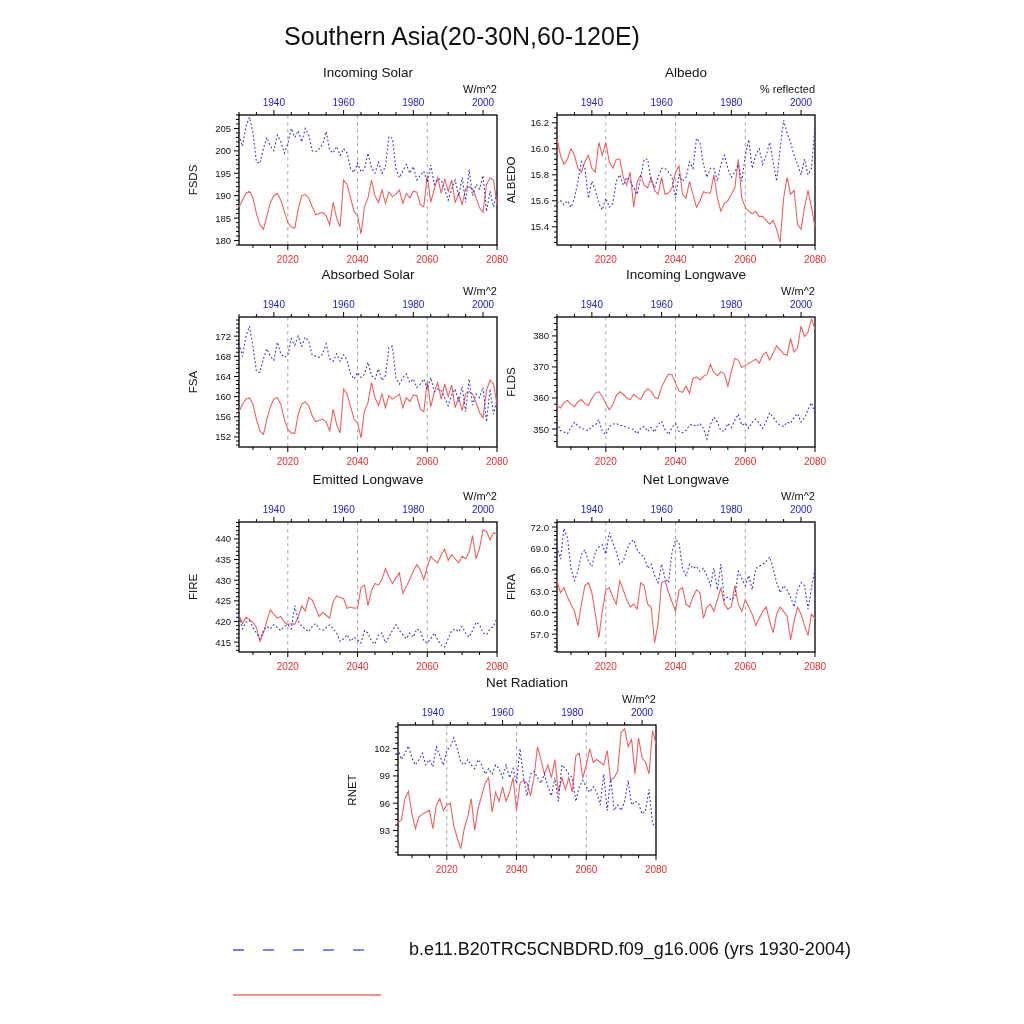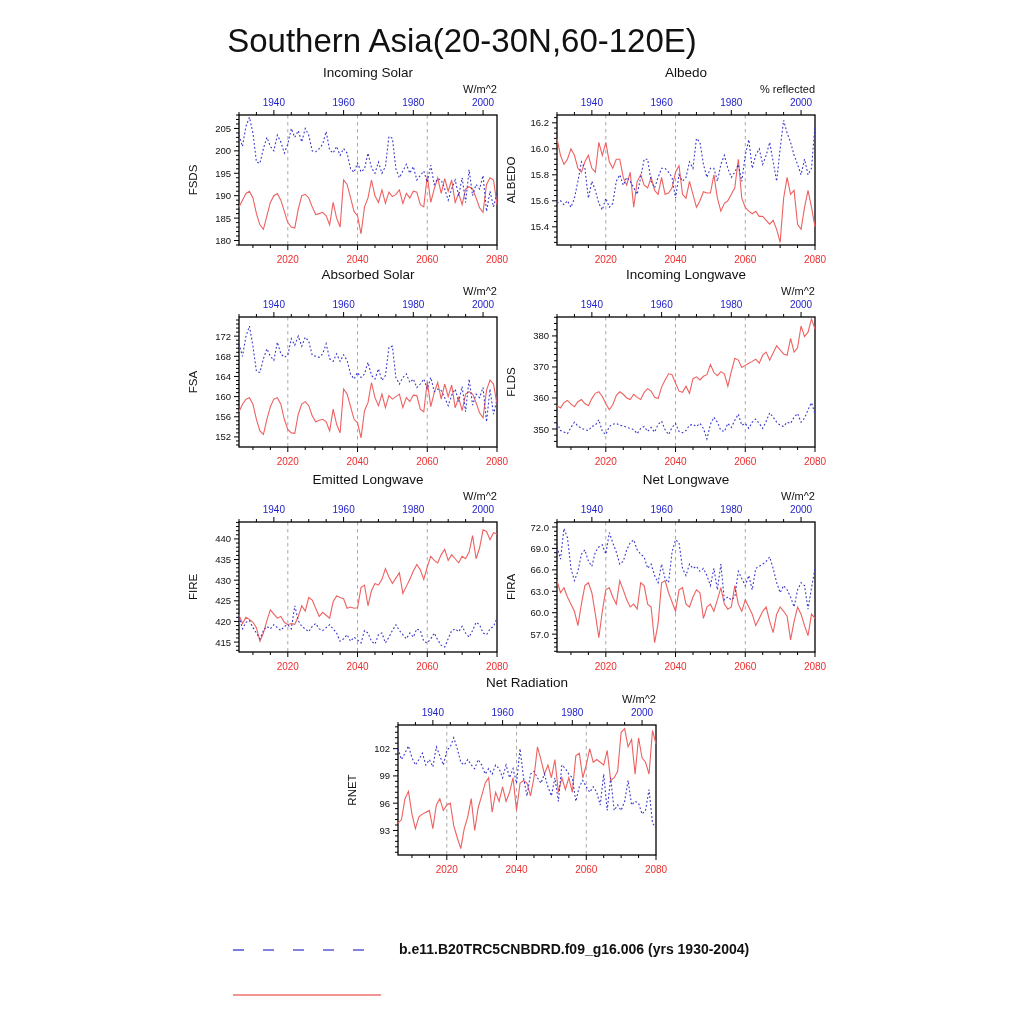--- a/index.html
+++ b/index.html
@@ -1,23 +1,23 @@
 <!DOCTYPE html>
 <html><head>
 <meta charset="utf-8">
 <style>
   html,body{margin:0;padding:0;background:#fff;}
   #page{position:relative;width:1024px;height:1024px;background:#ffffff;overflow:hidden;
         font-family:"Liberation Sans", sans-serif;}
   #main-title{position:absolute;left:0;top:22px;width:924px;text-align:center;
-        font-size:33px;color:#111;letter-spacing:0px;}
+        font-size:25px;color:#111;letter-spacing:0px;}
   .panel{position:absolute;}
   .legend-row{position:absolute;display:flex;align-items:center;height:16px;}
   .legend-row svg{display:block;}
-  .legend-label{font-size:14px;color:#111;margin-left:16px;white-space:nowrap;font-weight:bold;}
+  .legend-label{font-size:18px;color:#111;margin-left:26px;white-space:nowrap;}
 </style>
 </head>
 <body>
 
 <div id="page">
   <div id="main-title">Southern Asia(20-30N,60-120E)</div>
   <div id="charts">
       <svg width="336" height="209" class="panel" style="left: 185px; top: 60px;">
         <text x="183" y="17" font-size="13.5" fill="#111" text-anchor="middle" font-family="&quot;Liberation Sans&quot;, sans-serif">Incoming Solar</text>
         <text x="312" y="33" font-size="11" fill="#111" text-anchor="end" font-family="&quot;Liberation Sans&quot;, sans-serif">W/m^2</text>

